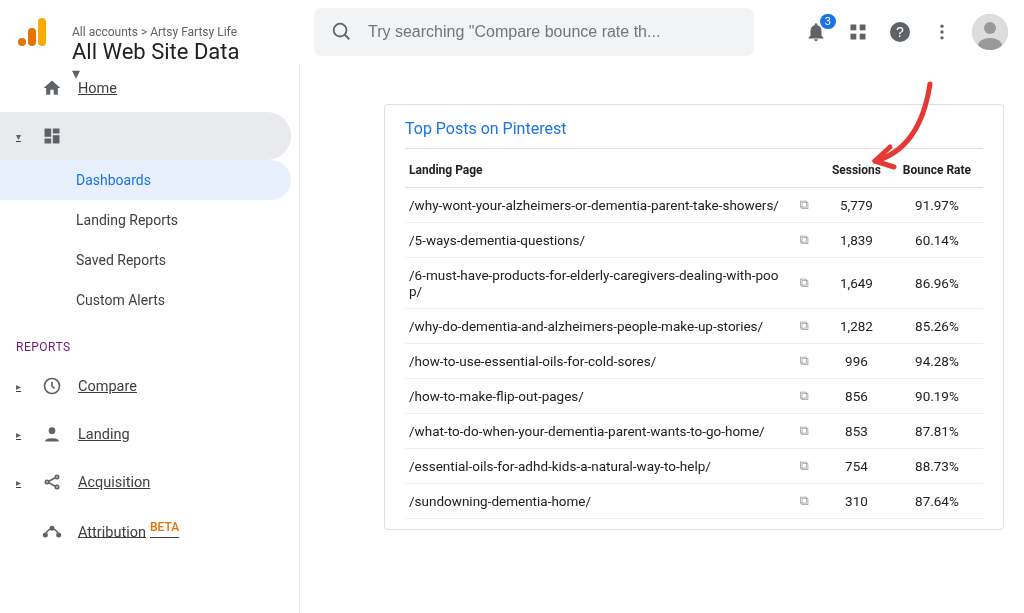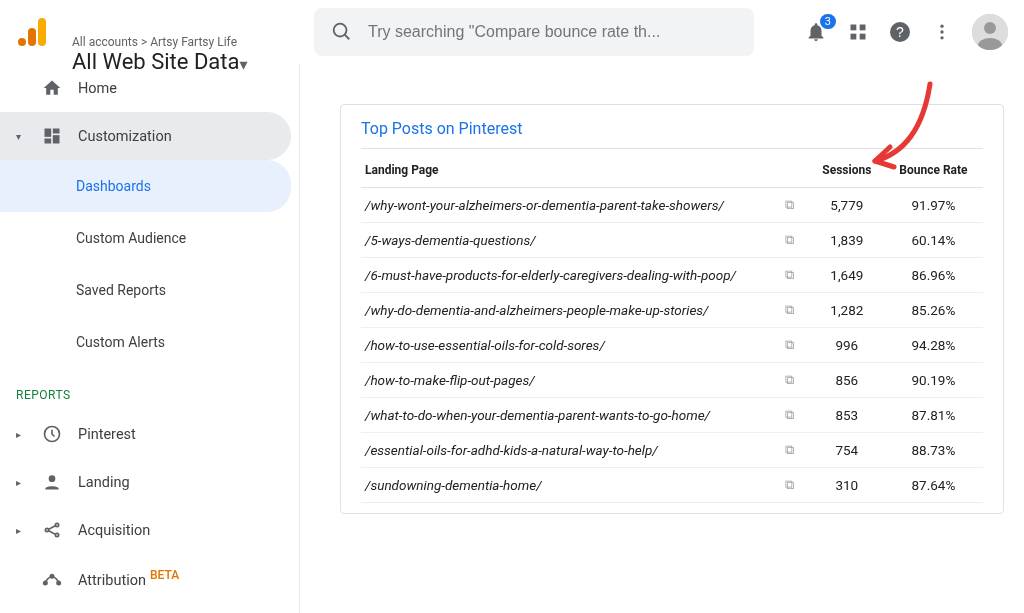--- a/index.html
+++ b/index.html
@@ -31,22 +31,23 @@
       flex-direction: column;
       min-width: 230px;
     }
     .breadcrumb {
       font-size: 12px;
       color: #5f6368;
       margin-top: 44px;
     }
     .view-selector {
       display: flex;
-      align-items: flex-end;
+      align-items: flex-start;
       cursor: pointer;
+      flex-direction: column;
     }
     .view-title {
       font-size: 22px;
       color: #202124;
     }
     .dropdown-caret {
       font-size: 16px;
       color: #5f6368;
     }
     .search-bar {
@@ -117,51 +118,52 @@
     }
     .nav-item {
       display: flex;
       align-items: center;
       height: 48px;
       padding: 0 16px;
       gap: 16px;
       cursor: pointer;
       color: #3c4043;
       font-size: 14.5px;
+      text-decoration: underline;
     }
     .nav-item.selected-group {
       background: #e8eaed;
       border-radius: 0 24px 24px 0;
       margin-right: 8px;
     }
     .nav-caret {
       font-size: 10px;
       color: #5f6368;
       width: 10px;
     }
     .nav-icon { width: 20px; color: #5f6368; display:flex; }
     .nav-label { flex: 1; }
     .sub-item {
-      height: 52px;
+      height: 40px;
       padding-left: 76px;
       display: flex;
       align-items: center;
       cursor: pointer;
       font-size: 14px;
       color: #3c4043;
     }
     .sub-item.active {
       color: #1a73e8;
       background: #e8f0fe;
       border-radius: 0 24px 24px 0;
       margin-right: 8px;
     }
     .section-label {
       font-size: 12px;
-      color: #15803d;
+      color: #701a75;
       letter-spacing: 0.5px;
       padding: 20px 16px 8px;
     }
     .beta-tag {
       color: #e37400;
       font-size: 12px;
       vertical-align: super;
       margin-left: 4px;
       font-weight: 500;
     }
@@ -169,20 +171,21 @@
       flex: 1;
       padding: 40px 20px 0 40px;
       overflow: auto;
       position: relative;
     }
     .card {
       background: #fff;
       border: 1px solid #e0e0e0;
       border-radius: 4px;
       padding: 14px 20px 10px;
+      margin-left: 44px;
     }
     .card-title {
       color: #1a73e8;
       font-size: 16px;
       padding-bottom: 10px;
       border-bottom: 1px solid #e0e0e0;
     }
     table {
       width: 100%;
       border-collapse: collapse;
@@ -196,21 +199,21 @@
       border-bottom: 1px solid #e0e0e0;
     }
     th.right, td.right { text-align: center; }
     td {
       font-size: 13.5px;
       color: #212121;
       padding: 9px 4px;
       border-bottom: 1px solid #eee;
       vertical-align: middle;
     }
-    td.url-cell { max-width: 320px; word-break: break-all; font-style: italic; }
+    td.url-cell { max-width: 320px; word-break: break-all; }
     .ext-icon {
       color: #9e9e9e;
       font-size: 13px;
       padding: 0 8px;
     }
     .arrow-annotation {
       position: absolute;
       top: 15px;
       left: 560px;
       pointer-events: none;
@@ -295,38 +298,37 @@
     <div class="nav-item selected-group">
       <span class="nav-caret">▾</span>
       <span class="nav-icon">
           <svg width="20" height="20" viewBox="0 0 24 24" fill="currentColor">
             <rect x="3" y="3" width="8" height="10"></rect>
             <rect x="13" y="3" width="8" height="6"></rect>
             <rect x="13" y="11" width="8" height="10"></rect>
             <rect x="3" y="15" width="8" height="6"></rect>
           </svg>
         </span>
-      <span class="nav-label">Customization</span>
     </div>
     <div class="sub-item active">Dashboards</div>
-    <div class="sub-item">Custom Audience</div>
+    <div class="sub-item">Landing Reports</div>
     <div class="sub-item">Saved Reports</div>
     <div class="sub-item">Custom Alerts</div>
 
     <div class="section-label">REPORTS</div>
 
     <div class="nav-item">
       <span class="nav-caret">▸</span>
       <span class="nav-icon">
           <svg width="20" height="20" viewBox="0 0 24 24" fill="none" stroke="currentColor" stroke-width="2">
             <circle cx="12" cy="12" r="9"></circle>
             <path d="M12 7v5l3 3"></path>
           </svg>
         </span>
-      <span class="nav-label">Pinterest</span>
+      <span class="nav-label">Compare</span>
     </div>
     <div class="nav-item">
       <span class="nav-caret">▸</span>
       <span class="nav-icon">
           <svg width="20" height="20" viewBox="0 0 24 24" fill="currentColor">
             <circle cx="12" cy="8" r="4"></circle>
             <path d="M4 20c0-4 16-4 16 0v1H4z"></path>
           </svg>
         </span>
       <span class="nav-label">Landing</span>

